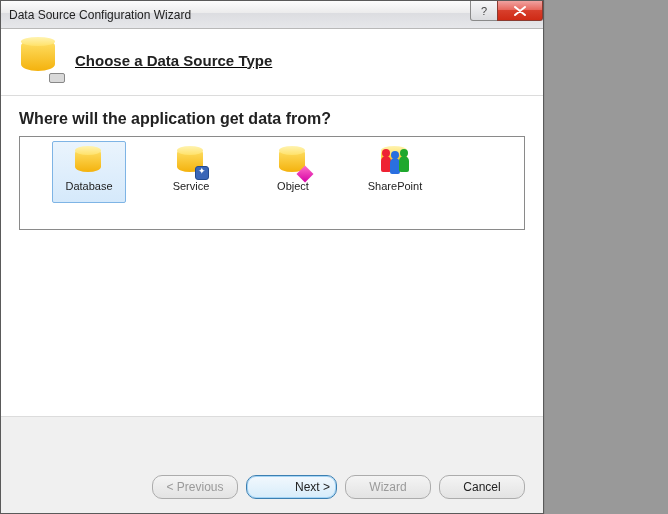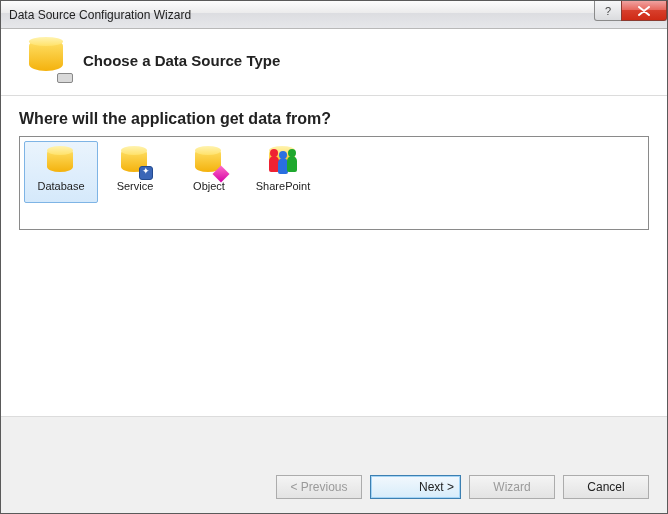--- a/index.html
+++ b/index.html
@@ -3,21 +3,21 @@
 <meta charset="utf-8">
 <style>
   * { box-sizing: border-box; }
   body {
     margin: 0;
     font-family: "Segoe UI", Tahoma, sans-serif;
     font-size: 12px;
     background: #999;
   }
   .window {
-    width: 668px;
+    width: 544px;
     height: 514px;
     background: #fff;
     border: 1px solid #5a5a5a;
     position: relative;
     display: flex;
     flex-direction: column;
     box-shadow: 0 0 1px rgba(0,0,0,0.3);
   }
   .titlebar {
     height: 28px;
@@ -62,22 +62,23 @@
     background: linear-gradient(to bottom, #f0a2a0 0%, #e7695f 45%, #d8402d 46%, #cf2a15 100%);
     color: #fff;
     border-color: #8a3a30;
     border-bottom-left-radius: 0;
     font-weight: bold;
     font-size: 12px;
   }
   .header {
     display: flex;
     align-items: center;
-    padding: 10px 14px 14px 28px;
+    padding: 10px 14px 14px 20px;
     border-bottom: 1px solid #dcdcdc;
+    text-decoration: underline;
   }
   .header-icon {
     width: 42px;
     height: 42px;
     margin-right: 12px;
     position: relative;
     flex-shrink: 0;
   }
   .header-text {
     font-size: 15px;
@@ -109,20 +110,21 @@
     width: 74px;
     height: 62px;
     display: flex;
     flex-direction: column;
     align-items: center;
     justify-content: flex-start;
     padding-top: 4px;
     border: 1px solid transparent;
     border-radius: 2px;
     cursor: pointer;
+    margin-left: 28px;
   }
   .option.selected {
     background: linear-gradient(to bottom, #eaf4fd, #d5e9fb);
     border: 1px solid #7eb4e5;
   }
   .option-icon {
     width: 32px;
     height: 32px;
     margin-bottom: 2px;
     position: relative;
@@ -150,21 +152,21 @@
     gap: 8px;
     background: #f0f0f0;
   }
   .btn {
     min-width: 86px;
     height: 24px;
     border: 1px solid #acacac;
     background: linear-gradient(to bottom, #f4f4f4, #e3e3e3);
     font-size: 12px;
     font-family: inherit;
-    border-radius: 0;
+    border-radius: 10px;
     cursor: pointer;
     color: #222;
     margin-top: 44px;
   }
   .btn:disabled {
     color: #9a9a9a;
     cursor: default;
   }
   .btn.default {
     border: 1px solid #3c7fb1;

